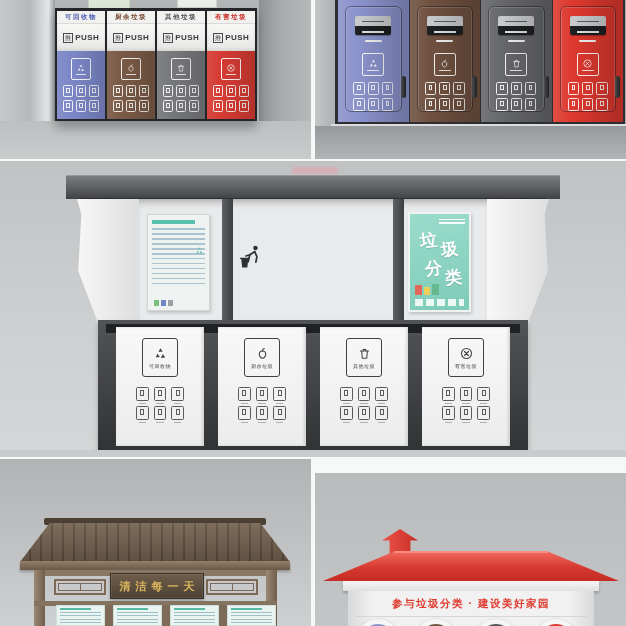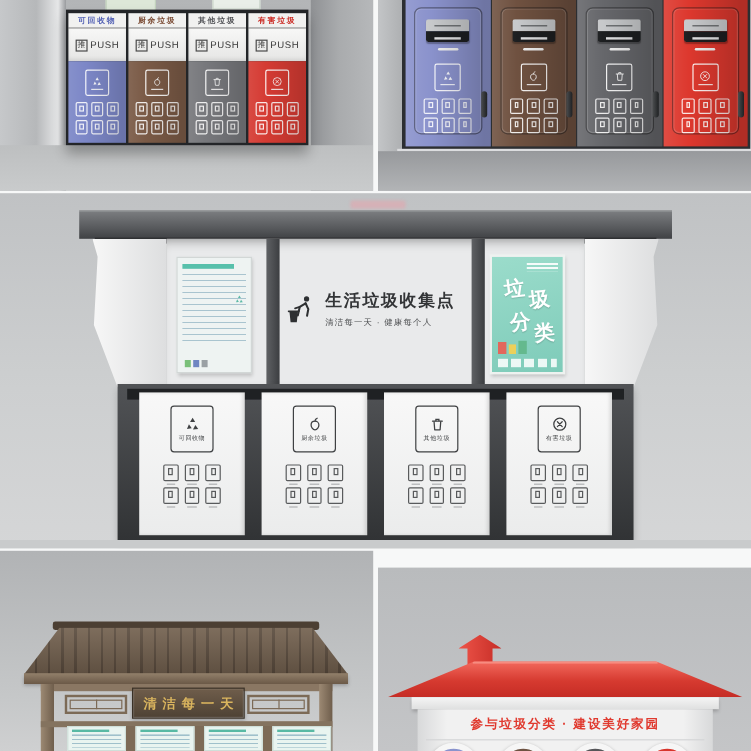--- a/index.html
+++ b/index.html
@@ -32,21 +32,21 @@
   .tl-sign2{left:177px;top:0;width:38px;height:7px;background:#e9efe8;border:1px solid #cdd8cc;border-top:none}
   .tl-unit{left:55px;top:8px;width:202px;height:113px;background:#232528;box-shadow:0 7px 10px rgba(0,0,0,.28);
            display:flex;gap:2px;padding:3px 2px 2px;box-sizing:border-box}
   .tl-comp{flex:1;display:flex;flex-direction:column;min-width:0}
   .tl-cat{height:12px;background:#f1f1f0;font-size:6.5px;font-weight:bold;letter-spacing:1.5px;
           display:flex;align-items:center;justify-content:center;white-space:nowrap;overflow:hidden}
   .tl-flap{height:27px;background:linear-gradient(180deg,#f7f7f6,#e6e6e5);border-top:1px solid #d9d9d8;
            display:flex;align-items:center;justify-content:center;gap:2px;color:#3a3a3a;
            box-shadow:inset 0 -2px 3px rgba(0,0,0,.08)}
   .push-char{font-size:6.5px;border:1px solid #4a4a4a;padding:0 1px;line-height:8px}
-  .push-word{font-size:8px;font-weight:normal;letter-spacing:.5px}
+  .push-word{font-size:8px;font-weight:bold;letter-spacing:.5px}
   .tl-door{flex:1;--ink:rgba(255,255,255,.92);display:flex;flex-direction:column;align-items:center;position:relative}
   .tl-door::after{content:'';position:absolute;inset:0;background:linear-gradient(90deg,rgba(255,255,255,.08),rgba(0,0,0,0) 30%,rgba(0,0,0,.15) 94%);pointer-events:none}
   .tl-door .plaque{width:18px;height:20px;margin-top:7px}
   .tl-door .plaque svg{width:10px;height:10px}
   .tl-door .grid{width:36px;gap:3px;margin-top:5px}
   .tl-door .cell{height:10px}
 
   
   .tr-wall-l{left:0;top:0;width:20px;height:159px;background:linear-gradient(90deg,#c3c5c7,#aeb0b2)}
   .tr-unit{left:20px;top:0;width:290px;height:125px;background:#2c2e31;display:flex;gap:1px;
@@ -437,24 +437,20 @@
           <i></i>
           <i></i>
         </div>
       <div class="mpr-lines-bot"></div>
     </div>
 
     <div class="a m-title">
       <svg>
           <use href="#i-litter"></use>
         </svg>
-      <div class="m-title-txt">
-        <div class="t1">生活垃圾收集点</div>
-        <div class="t2">清洁每一天 · 健康每个人</div>
-      </div>
     </div>
 
     <div class="a m-frame"></div>
     <div class="a m-frame-top"></div>
 
     <div class="a m-bin" style="left:116px">
       <div class="plaque">
         <svg>
             <use href="#i-recycle"></use>
           </svg>

